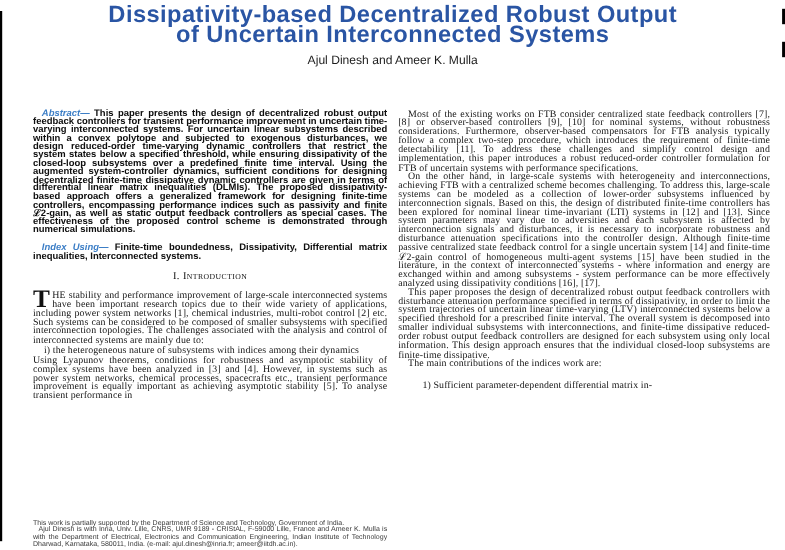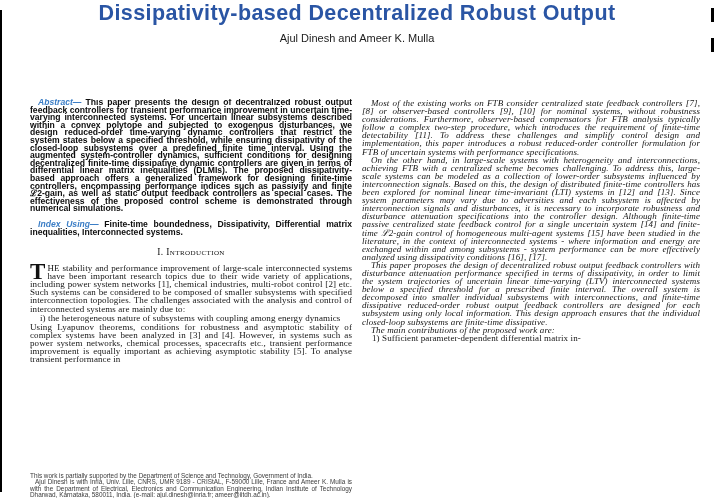--- a/index.html
+++ b/index.html
@@ -51,88 +51,89 @@
     font-family:"Liberation Serif", serif;
     font-variant:small-caps;font-size:9.5px;line-height:10px;
     color:#111;letter-spacing:0.4px;
   }
 
   .body-p{
     font-size:9px;line-height:8.1px;text-align:justify;
     color:#151515;margin:0;letter-spacing:0.1px;
   }
   .first-p{margin-top:7px;}
-  .indent{text-indent:9px;font-style:italic;}
+  .indent{text-indent:9px;}
   .dropcap{
     float:left;font-size:23px;line-height:15px;font-weight:bold;
     padding-right:2px;color:#111;
   }
   .romlist{margin:1px 0 1px 0;padding:0;list-style:none;}
   .romlist .li{
     font-size:9px;line-height:8.1px;text-align:justify;color:#151515;
     padding-left:10px;letter-spacing:0.1px;
   }
 
   .footnote{
     margin-top:auto;padding-top:4px;
     font-family:"Liberation Sans", sans-serif;
     font-size:6.4px;line-height:6.2px;color:#3a3a3a;text-align:justify;
   }
   .footnote p{margin:0;}
   .footnote .fn2{text-indent:5px;}
 
-  .numlist{margin:0;padding:0;list-style:none;}
+  .numlist{margin:12px;padding:0;list-style:none;}
   .numlist .li{
     font-size:9px;line-height:8.1px;text-align:justify;color:#151515;
     padding-left:10px;letter-spacing:0.1px;
   }
 </style>
 </head>
 <body>
 
 <div class="page">
 
   <div class="edge-left"></div>
   <div class="edge-right-a"></div>
   <div class="edge-right-b"></div>
 
   <div class="title">
     <div>Dissipativity-based Decentralized Robust Output</div>
+    <div>of Uncertain Interconnected Systems</div>
   </div>
 
   <div class="authors">Ajul Dinesh and Ameer K. Mulla</div>
 
   <div class="columns">
 
     <div class="col col-left">
 
       <p class="abs"><span class="lead-indent"></span><span class="lbl">Abstract—</span> <span>This paper presents the design of decentralized robust output feedback controllers for transient performance improvement in uncertain time-varying interconnected systems. For uncertain linear subsystems described within a convex polytope and subjected to exogenous disturbances, we design reduced-order time-varying dynamic controllers that restrict the system states below a specified threshold, while ensuring dissipativity of the closed-loop subsystems over a predefined finite time interval. Using the augmented system-controller dynamics, sufficient conditions for designing decentralized finite-time dissipative dynamic controllers are given in terms of differential linear matrix inequalities (DLMIs). The proposed dissipativity-based approach offers a generalized framework for designing finite-time controllers, encompassing performance indices such as passivity and finite ℒ2-gain, as well as static output feedback controllers as special cases. The effectiveness of the proposed control scheme is demonstrated through numerical simulations.</span></p>
 
       <p class="abs index-terms"><span class="lead-indent"></span><span class="lbl">Index Using—</span> <span>Finite-time boundedness, Dissipativity, Differential matrix inequalities, Interconnected systems.</span></p>
 
       <div class="sec-head">I. Introduction</div>
 
       <p class="body-p first-p"><span class="dropcap">T</span><span>HE stability and performance improvement of large-scale interconnected systems have been important research topics due to their wide variety of applications, including power system networks [1], chemical industries, multi-robot control [2] etc. Such systems can be considered to be composed of smaller subsystems with specified interconnection topologies. The challenges associated with the analysis and control of interconnected systems are mainly due to:</span></p>
 
       <div class="romlist">
-        <div class="li">i) the heterogeneous nature of subsystems with coupling among energy dynamics</div>
+        <div class="li">i) the heterogeneous nature of subsystems with indices among their dynamics</div>
       </div>
 
       <p class="body-p">Using Lyapunov theorems, conditions for robustness and asymptotic stability of complex systems have been analyzed in [3] and [4]. However, in systems such as power system networks, chemical processes, spacecrafts etc., transient performance improvement is equally important as achieving asymptotic stability [5]. To analyse transient performance in</p>
 
       <div class="footnote">
         <p class="fn1">This work is partially supported by the Department of Science and Technology, Government of India.</p>
         <p class="fn2">Ajul Dinesh is with Inria, Univ. Lille, CNRS, UMR 9189 - CRIStAL, F-59000 Lille, France and Ameer K. Mulla is with the Department of Electrical, Electronics and Communication Engineering, Indian Institute of Technology Dharwad, Karnataka, 580011, India. (e-mail: ajul.dinesh@inria.fr; ameer@iitdh.ac.in).</p>
       </div>
     </div>
 
     <div class="col col-right">
       <p class="body-p indent">Most of the existing works on FTB consider centralized state feedback controllers [7], [8] or observer-based controllers [9], [10] for nominal systems, without robustness considerations. Furthermore, observer-based compensators for FTB analysis typically follow a complex two-step procedure, which introduces the requirement of finite-time detectability [11]. To address these challenges and simplify control design and implementation, this paper introduces a robust reduced-order controller formulation for FTB of uncertain systems with performance specifications.</p>
       <p class="body-p indent">On the other hand, in large-scale systems with heterogeneity and interconnections, achieving FTB with a centralized scheme becomes challenging. To address this, large-scale systems can be modeled as a collection of lower-order subsystems influenced by interconnection signals. Based on this, the design of distributed finite-time controllers has been explored for nominal linear time-invariant (LTI) systems in [12] and [13]. Since system parameters may vary due to adversities and each subsystem is affected by interconnection signals and disturbances, it is necessary to incorporate robustness and disturbance attenuation specifications into the controller design. Although finite-time passive centralized state feedback control for a single uncertain system [14] and finite-time ℒ2-gain control of homogeneous multi-agent systems [15] have been studied in the literature, in the context of interconnected systems - where information and energy are exchanged within and among subsystems - system performance can be more effectively analyzed using dissipativity conditions [16], [17].</p>
       <p class="body-p indent">This paper proposes the design of decentralized robust output feedback controllers with disturbance attenuation performance specified in terms of dissipativity, in order to limit the system trajectories of uncertain linear time-varying (LTV) interconnected systems below a specified threshold for a prescribed finite interval. The overall system is decomposed into smaller individual subsystems with interconnections, and finite-time dissipative reduced-order robust output feedback controllers are designed for each subsystem using only local information. This design approach ensures that the individual closed-loop subsystems are finite-time dissipative.</p>
-      <p class="body-p indent">The main contributions of the proposed work are:</p>
+      <p class="body-p indent">The main contributions of the indices work are:</p>
       <div class="numlist">
         <div class="li">1) Sufficient parameter-dependent differential matrix in-</div>
       </div>
     </div>
 
   </div>
 </div>
 
 </body></html>

